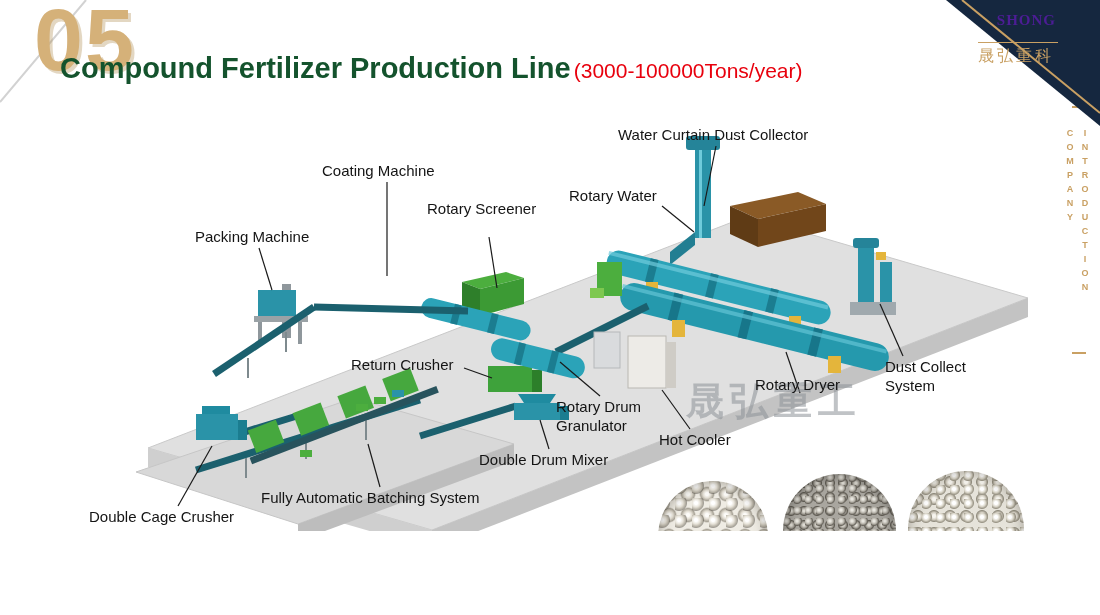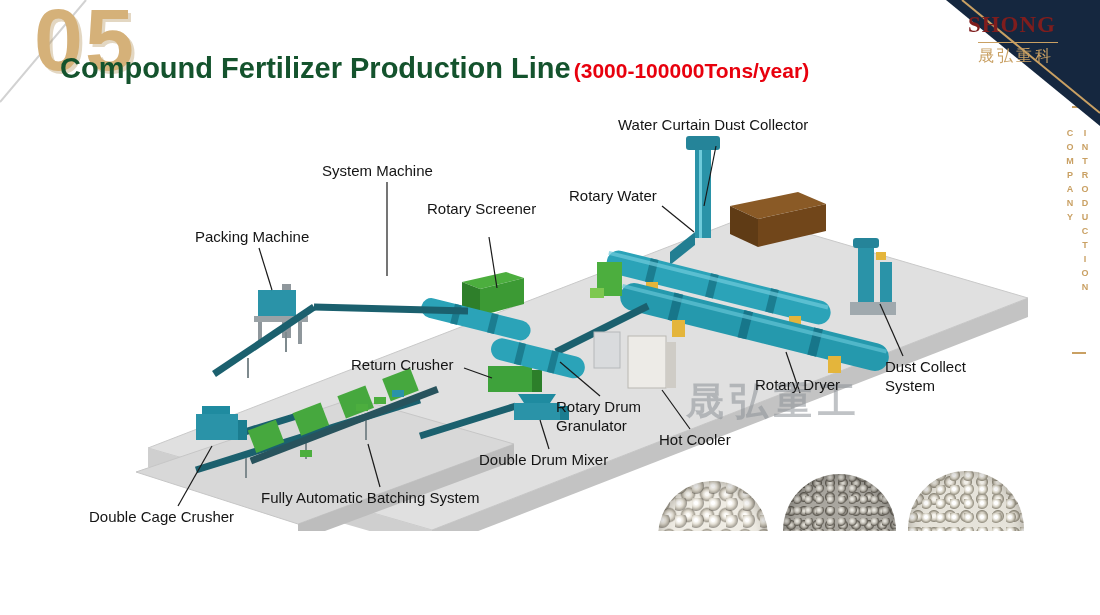--- a/index.html
+++ b/index.html
@@ -10,27 +10,27 @@
   
   .deco{position:absolute;inset:0;z-index:0;}
   
   .badge{
     position:absolute;left:34px;top:-4px;z-index:4;line-height:1;
     font-size:88px;font-weight:800;color:#d5b179;letter-spacing:2px;
     text-shadow:3px 3px 0 rgba(176,140,80,.35);
   }
   .title-row{position:absolute;left:60px;top:52px;z-index:5;display:flex;align-items:baseline;white-space:nowrap;}
   .title{font-size:29px;font-weight:bold;color:#14532d;}
-  .subtitle{font-size:21px;font-weight:bold;color:#e8000d;margin-left:3px;}
+  .subtitle{font-size:21px;font-weight:normal;color:#e8000d;margin-left:3px;}
   
   .corner{position:absolute;top:0;right:0;width:190px;height:126px;z-index:6;}
   .corner-bg{position:absolute;inset:0;background:#15273f;clip-path:polygon(36px 0, 100% 0, 100% 100%);}
   .corner svg{position:absolute;inset:0;}
-  .brand{position:absolute;top:12px;right:44px;color:#7f1d1d;font-family:"Liberation Serif", serif;
-         font-size:23px;font-weight:bold;letter-spacing:1px;}
+  .brand{position:absolute;top:12px;right:44px;color:#4c1d95;font-family:"Liberation Serif", serif;
+         font-size:15px;font-weight:bold;letter-spacing:1px;}
   .brand-line{position:absolute;top:42px;right:42px;width:80px;height:1px;background:#c9a063;}
   .brand-cn{position:absolute;top:46px;right:46px;color:#c9a063;font-size:16px;letter-spacing:3px;}
   
   .side-tab{position:absolute;right:10px;top:128px;z-index:5;display:flex;gap:5px;color:#c9a063;
             font-size:9px;font-weight:bold;}
   .side-col{writing-mode:vertical-lr;text-orientation:upright;letter-spacing:4px;}
   .dash{position:absolute;right:14px;width:14px;height:2px;background:#c9a063;z-index:5;}
   .dash.top{top:106px;} .dash.bottom{top:352px;}
   
   .scene{position:absolute;left:0;top:0;z-index:1;}
@@ -238,22 +238,22 @@
       <line x1="903" y1="356" x2="880" y2="304"></line>
       <line x1="600" y1="396" x2="560" y2="362"></line>
       <line x1="690" y1="429" x2="662" y2="390"></line>
       <line x1="800" y1="393" x2="786" y2="352"></line>
       <line x1="549" y1="449" x2="540" y2="420"></line>
       <line x1="380" y1="487" x2="368" y2="444"></line>
       <line x1="178" y1="506" x2="212" y2="446"></line>
     </g>
   </svg>
 
-  <div class="lbl" style="left:618px;top:116px">Water Curtain Dust Collector</div>
-  <div class="lbl" style="left:322px;top:162px">System Machine</div>
+  <div class="lbl" style="left:618px;top:126px">Water Curtain Dust Collector</div>
+  <div class="lbl" style="left:322px;top:162px">Coating Machine</div>
   <div class="lbl" style="left:569px;top:187px">Rotary Water</div>
   <div class="lbl" style="left:427px;top:200px">Rotary Screener</div>
   <div class="lbl" style="left:195px;top:228px">Packing Machine</div>
   <div class="lbl" style="left:351px;top:356px">Return Crusher</div>
   <div class="lbl wrap" style="left:556px;top:398px;width:110px">Rotary Drum Granulator</div>
   <div class="lbl wrap" style="left:885px;top:358px;width:95px">Dust Collect System</div>
   <div class="lbl" style="left:659px;top:431px">Hot Cooler</div>
   <div class="lbl" style="left:755px;top:376px">Rotary Dryer</div>
   <div class="lbl" style="left:479px;top:451px">Double Drum Mixer</div>
   <div class="lbl" style="left:89px;top:508px">Double Cage Crusher</div>

